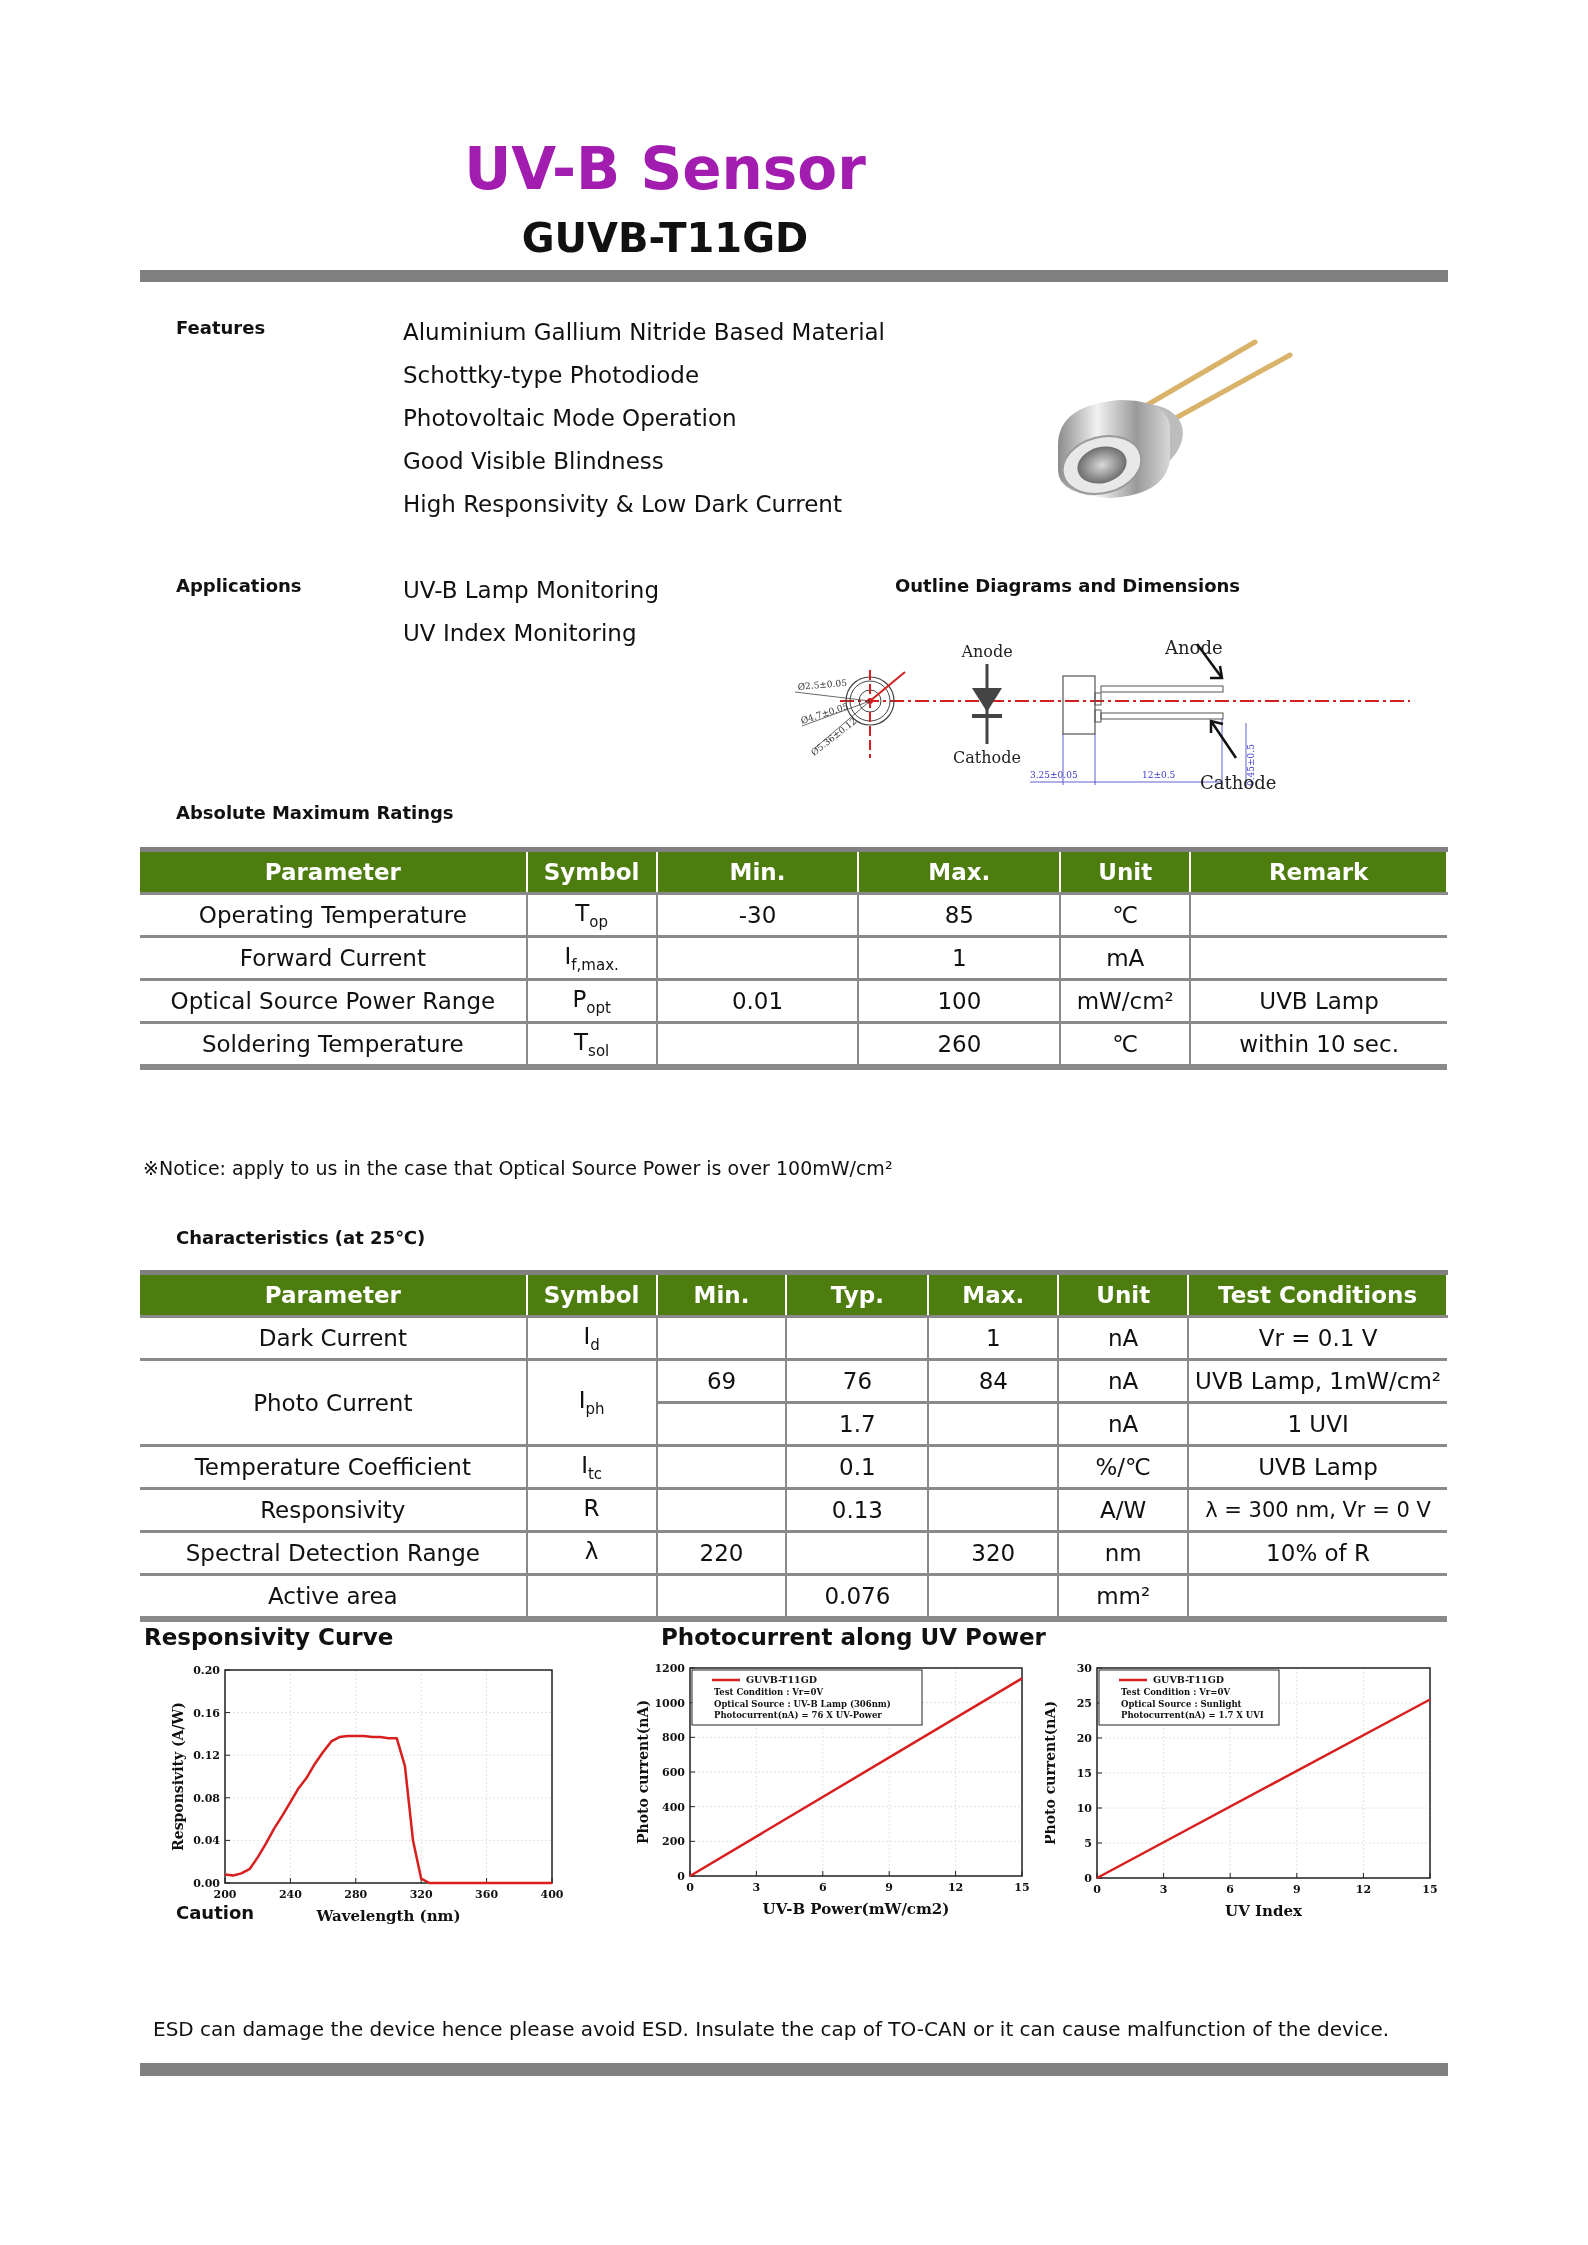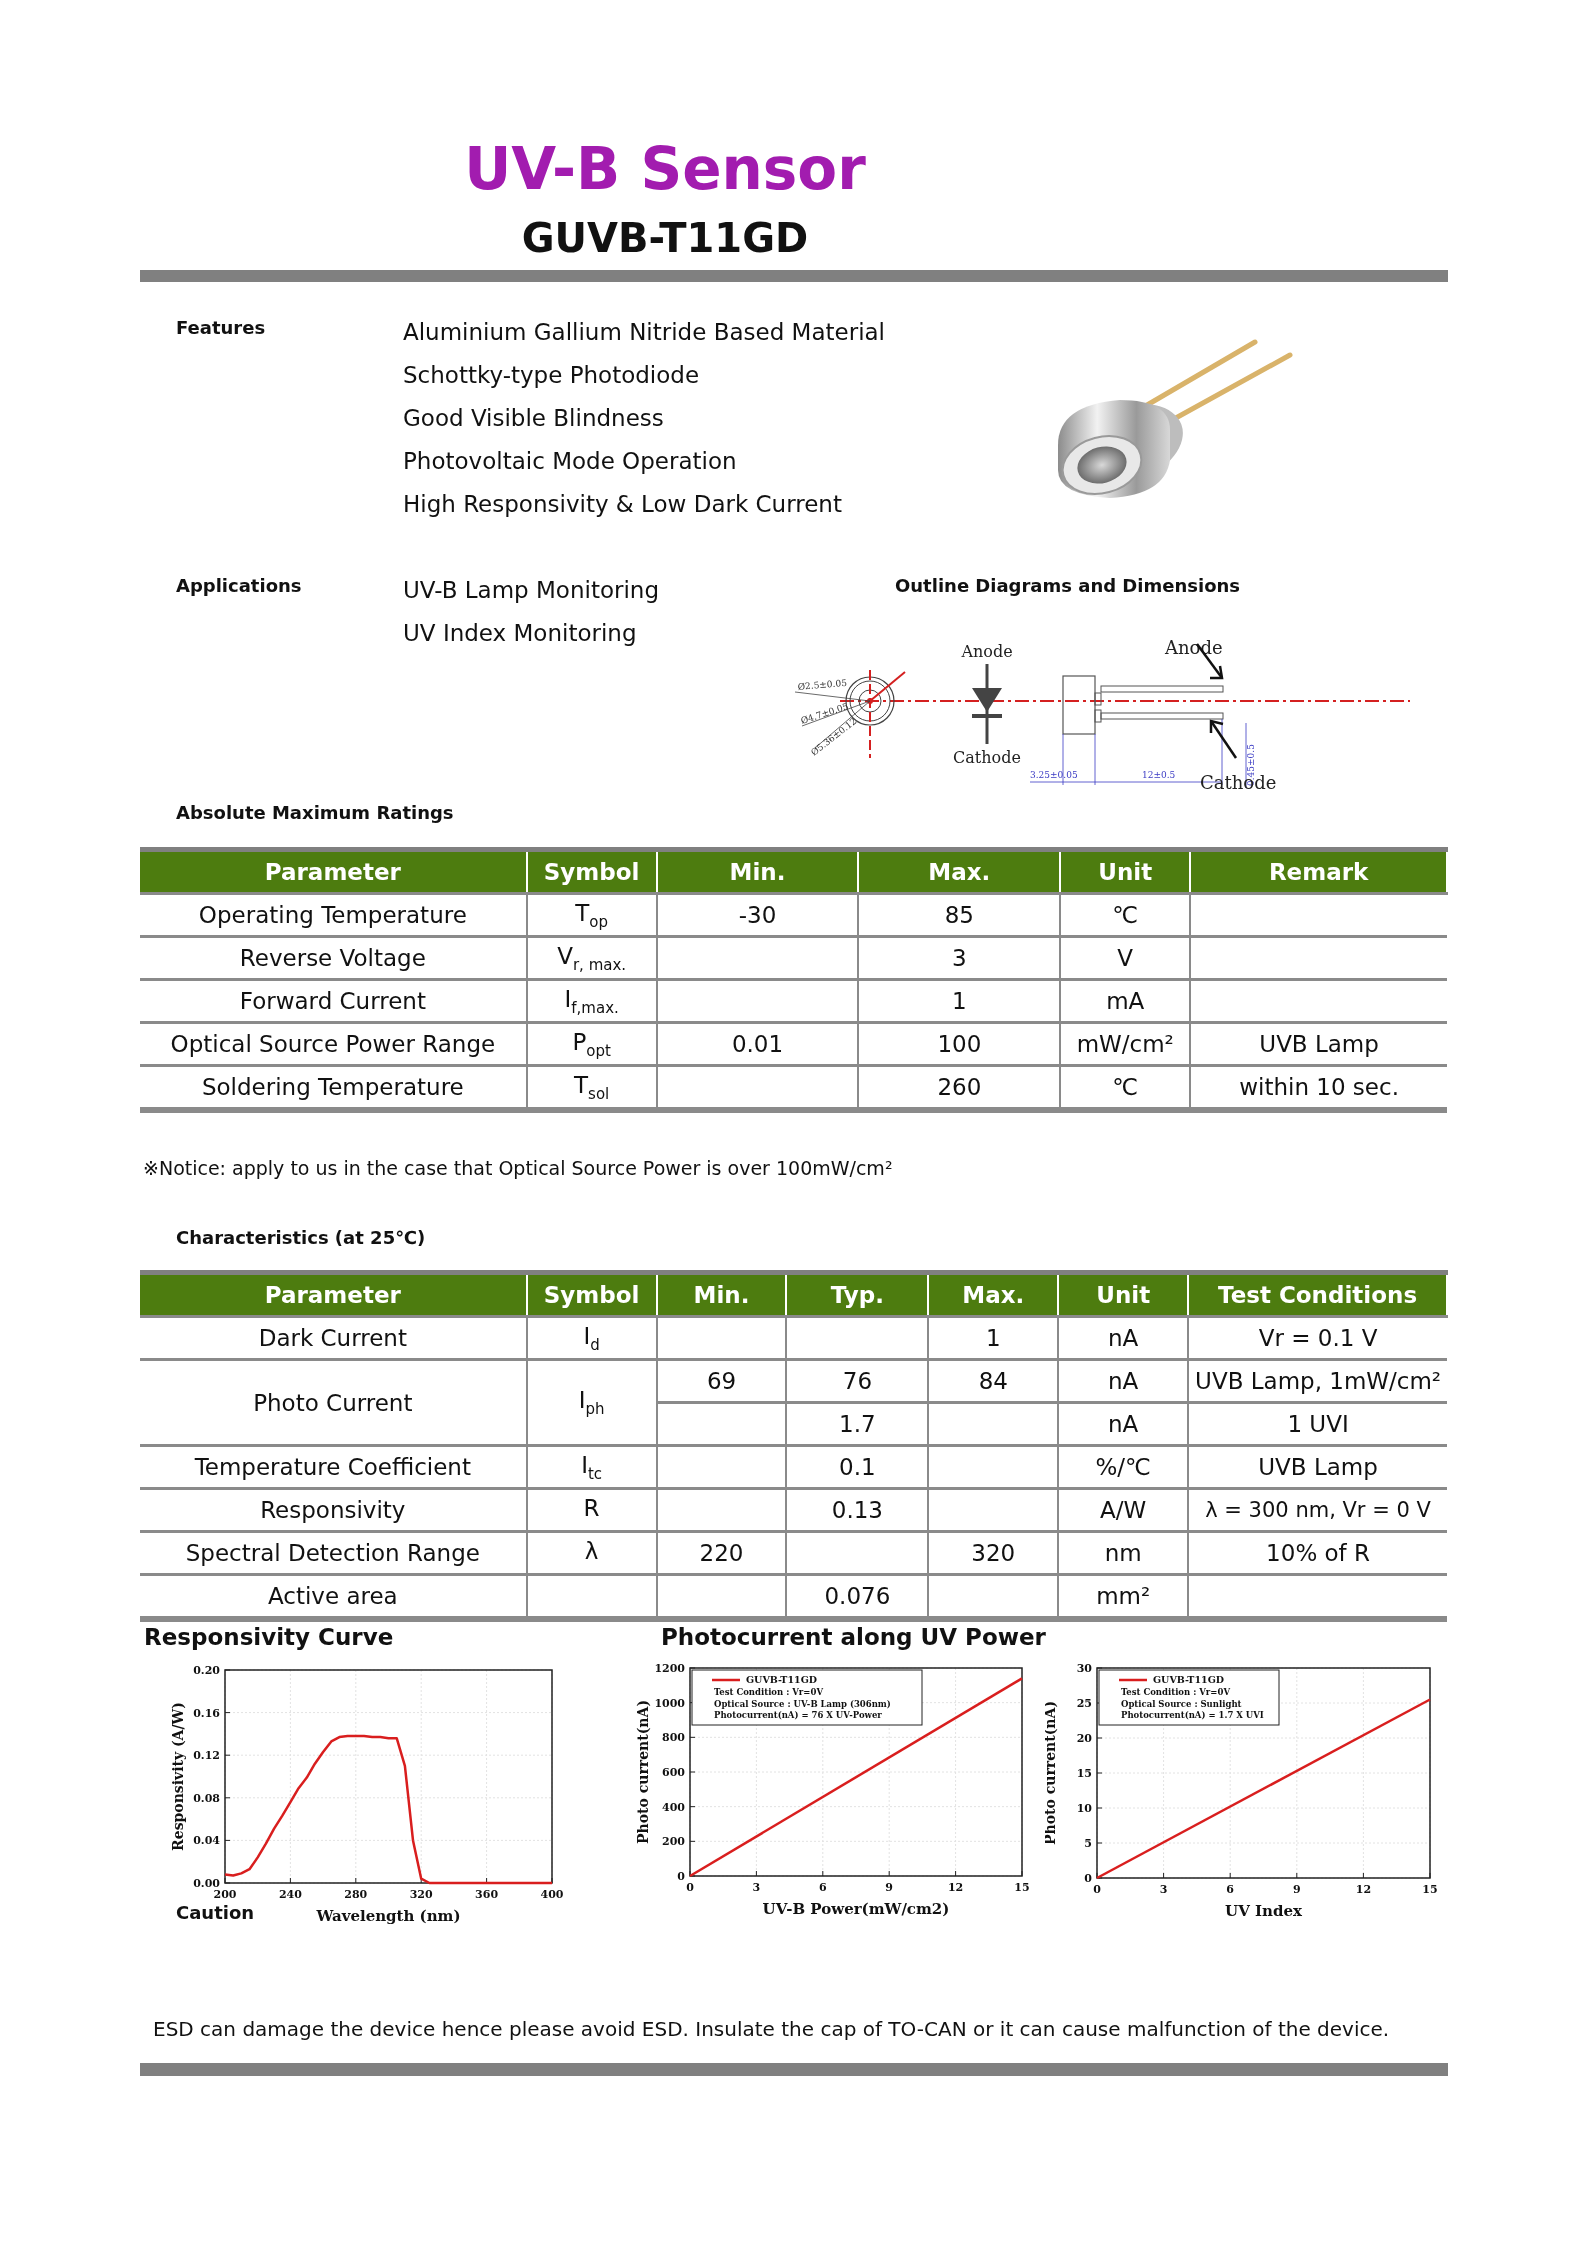--- a/index.html
+++ b/index.html
@@ -28,22 +28,22 @@
 <body>
 
 <div class="abs title">UV-B Sensor</div>
 <div class="abs model">GUVB-T11GD</div>
 <div class="abs topbar"></div>
 
 <div class="abs sec-h" style="left:144px;top:317px;">Features</div>
 <div class="abs feat" style="top:311px;">
   <div>Aluminium Gallium Nitride Based Material</div>
   <div>Schottky-type Photodiode</div>
+  <div>Photovoltaic Mode Operation</div>
   <div>Good Visible Blindness</div>
-  <div>Photovoltaic Mode Operation</div>
   <div>High Responsivity &amp; Low Dark Current</div>
 </div>
 
 <svg class="abs" style="left:1040px;top:320px;" width="280" height="180" viewBox="0 0 280 180">
   <defs>
     <linearGradient id="metal" x1="0" y1="0" x2="1" y2="0">
       <stop offset="0" stop-color="#8c8c8c"></stop>
       <stop offset="0.35" stop-color="#f2f2f2"></stop>
       <stop offset="0.7" stop-color="#9a9a9a"></stop>
       <stop offset="1" stop-color="#d8d8d8"></stop>
@@ -136,28 +136,20 @@
     <th>Max.</th>
     <th>Unit</th>
     <th>Remark</th>
   </tr>
   <tr>
     <td>Operating Temperature</td>
     <td><span>T</span><sub>op</sub></td>
     <td>-30</td>
     <td>85</td>
     <td>℃</td>
-    <td></td>
-  </tr>
-  <tr>
-    <td>Reverse Voltage</td>
-    <td><span>V</span><sub>r, max.</sub></td>
-    <td></td>
-    <td>3</td>
-    <td>V</td>
     <td></td>
   </tr>
   <tr>
     <td>Forward Current</td>
     <td><span>I</span><sub>f,max.</sub></td>
     <td></td>
     <td>1</td>
     <td>mA</td>
     <td></td>
   </tr>

